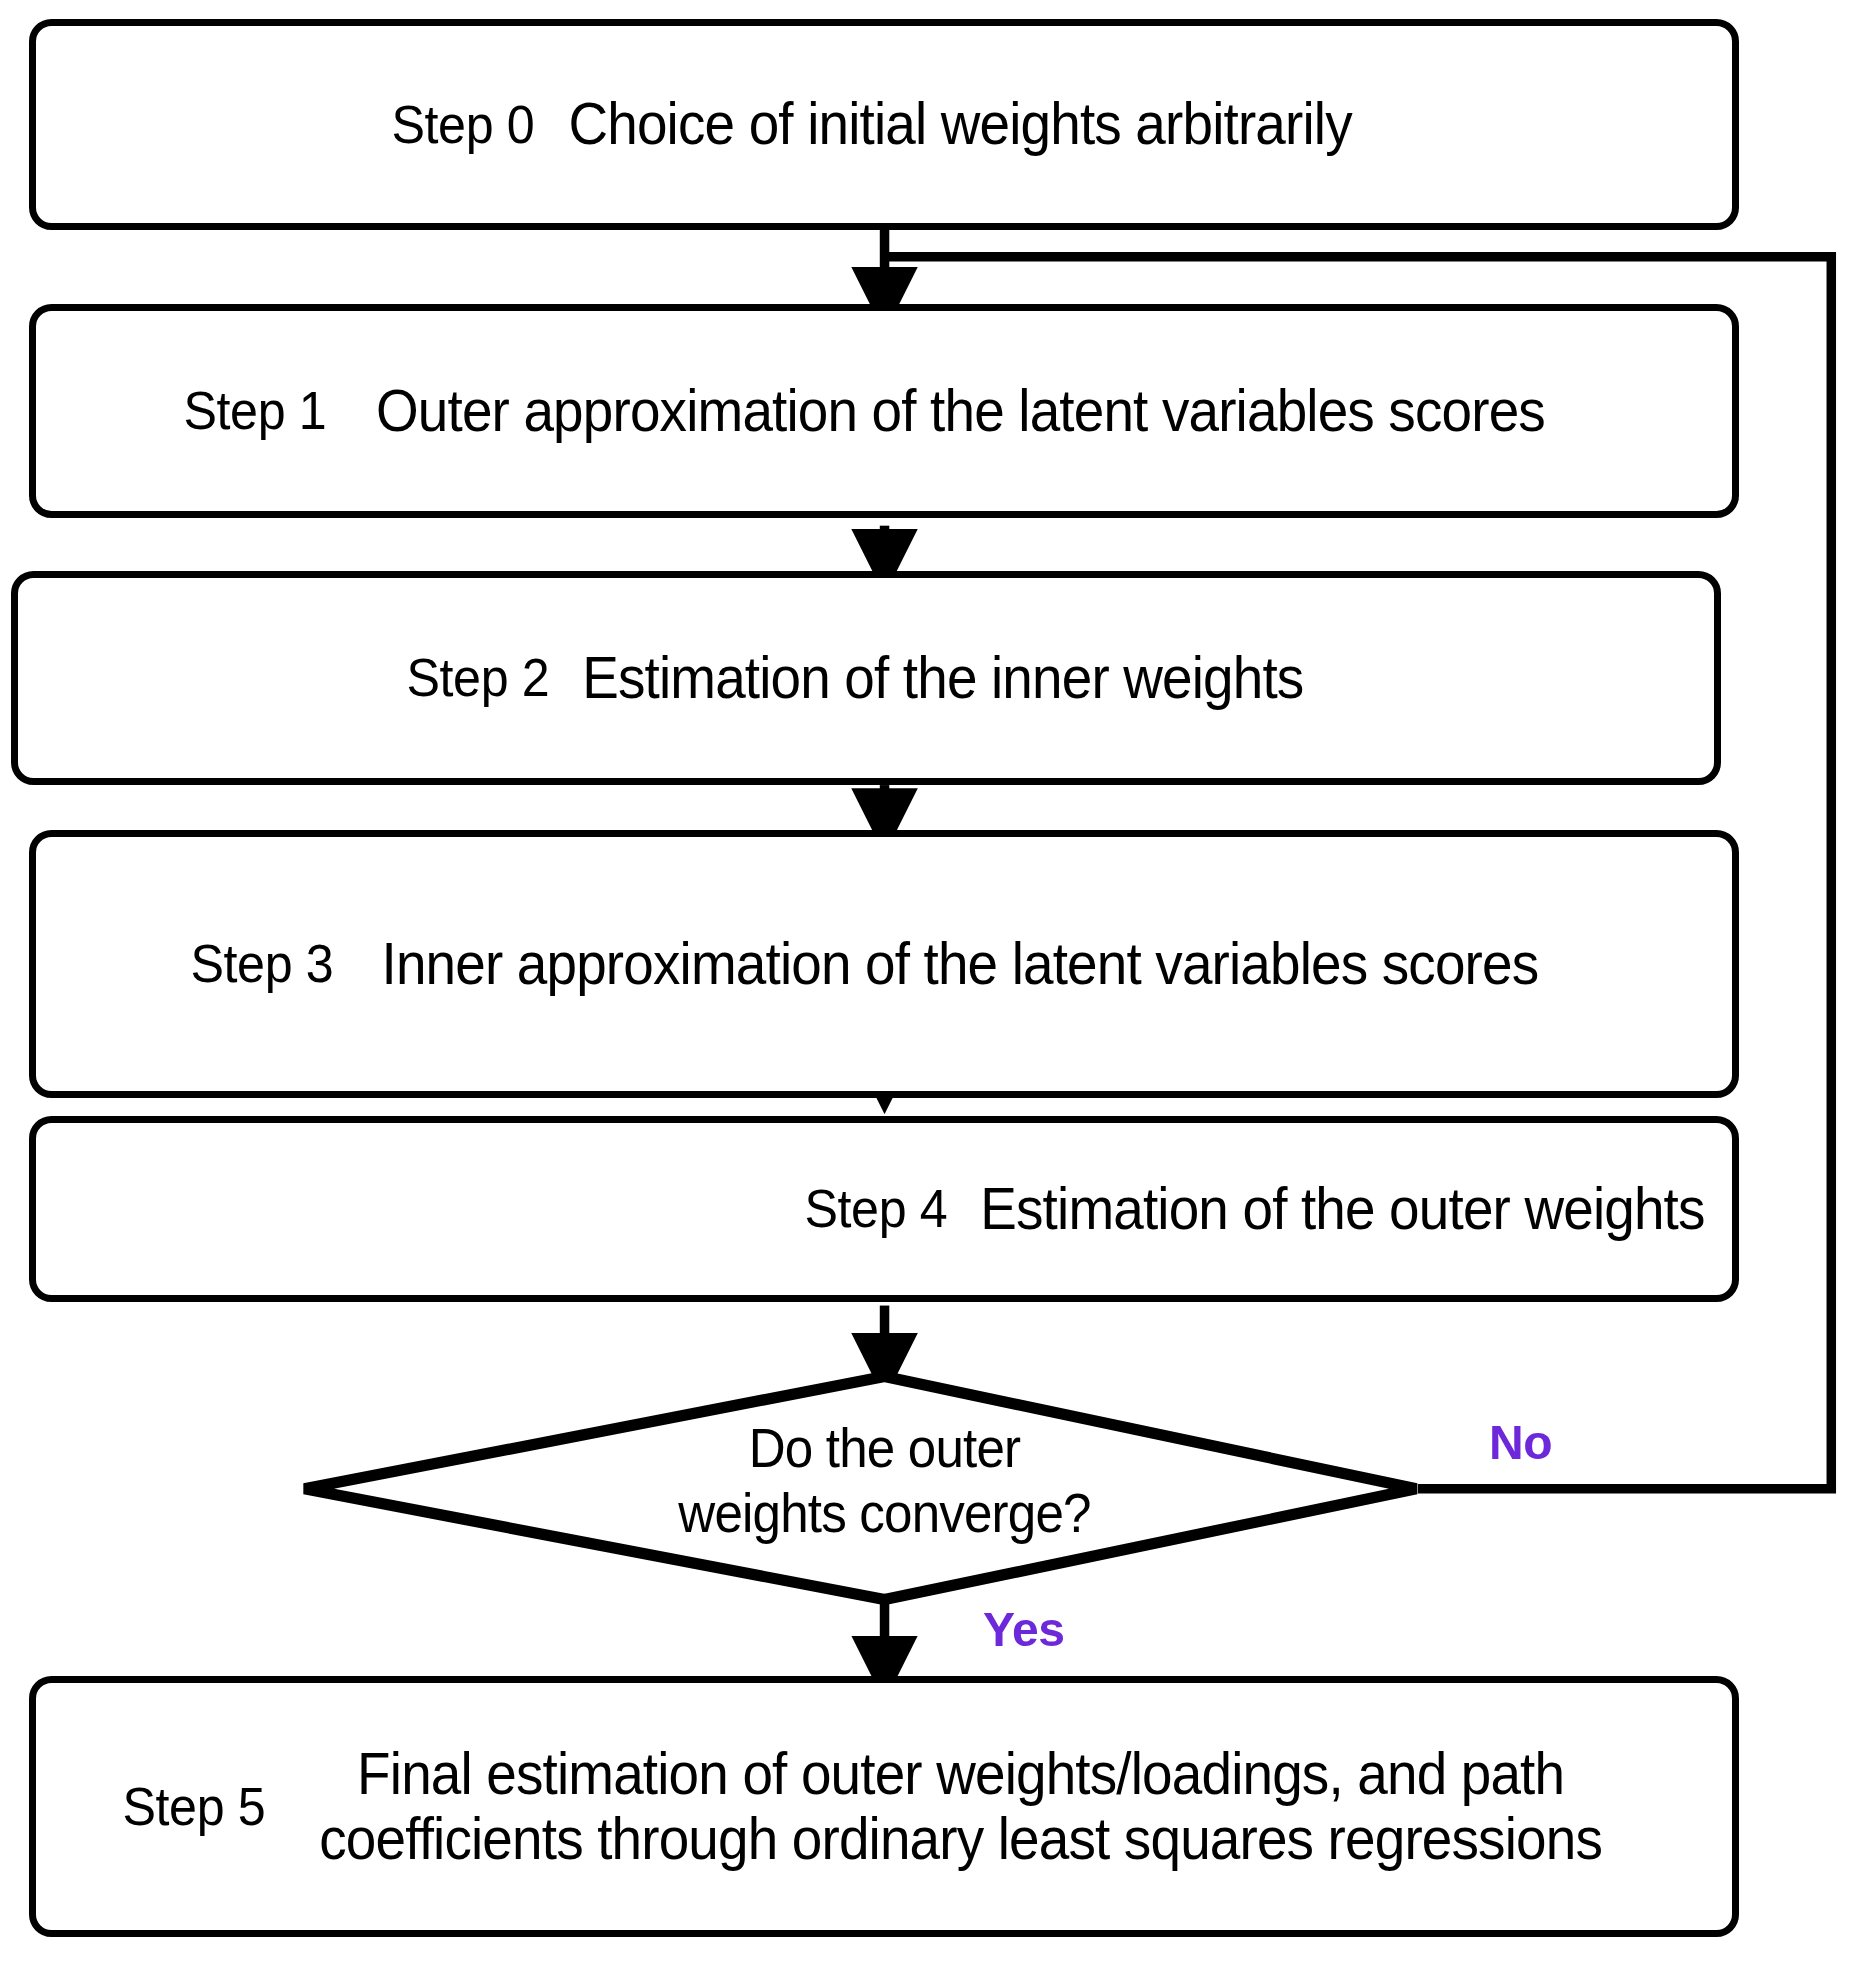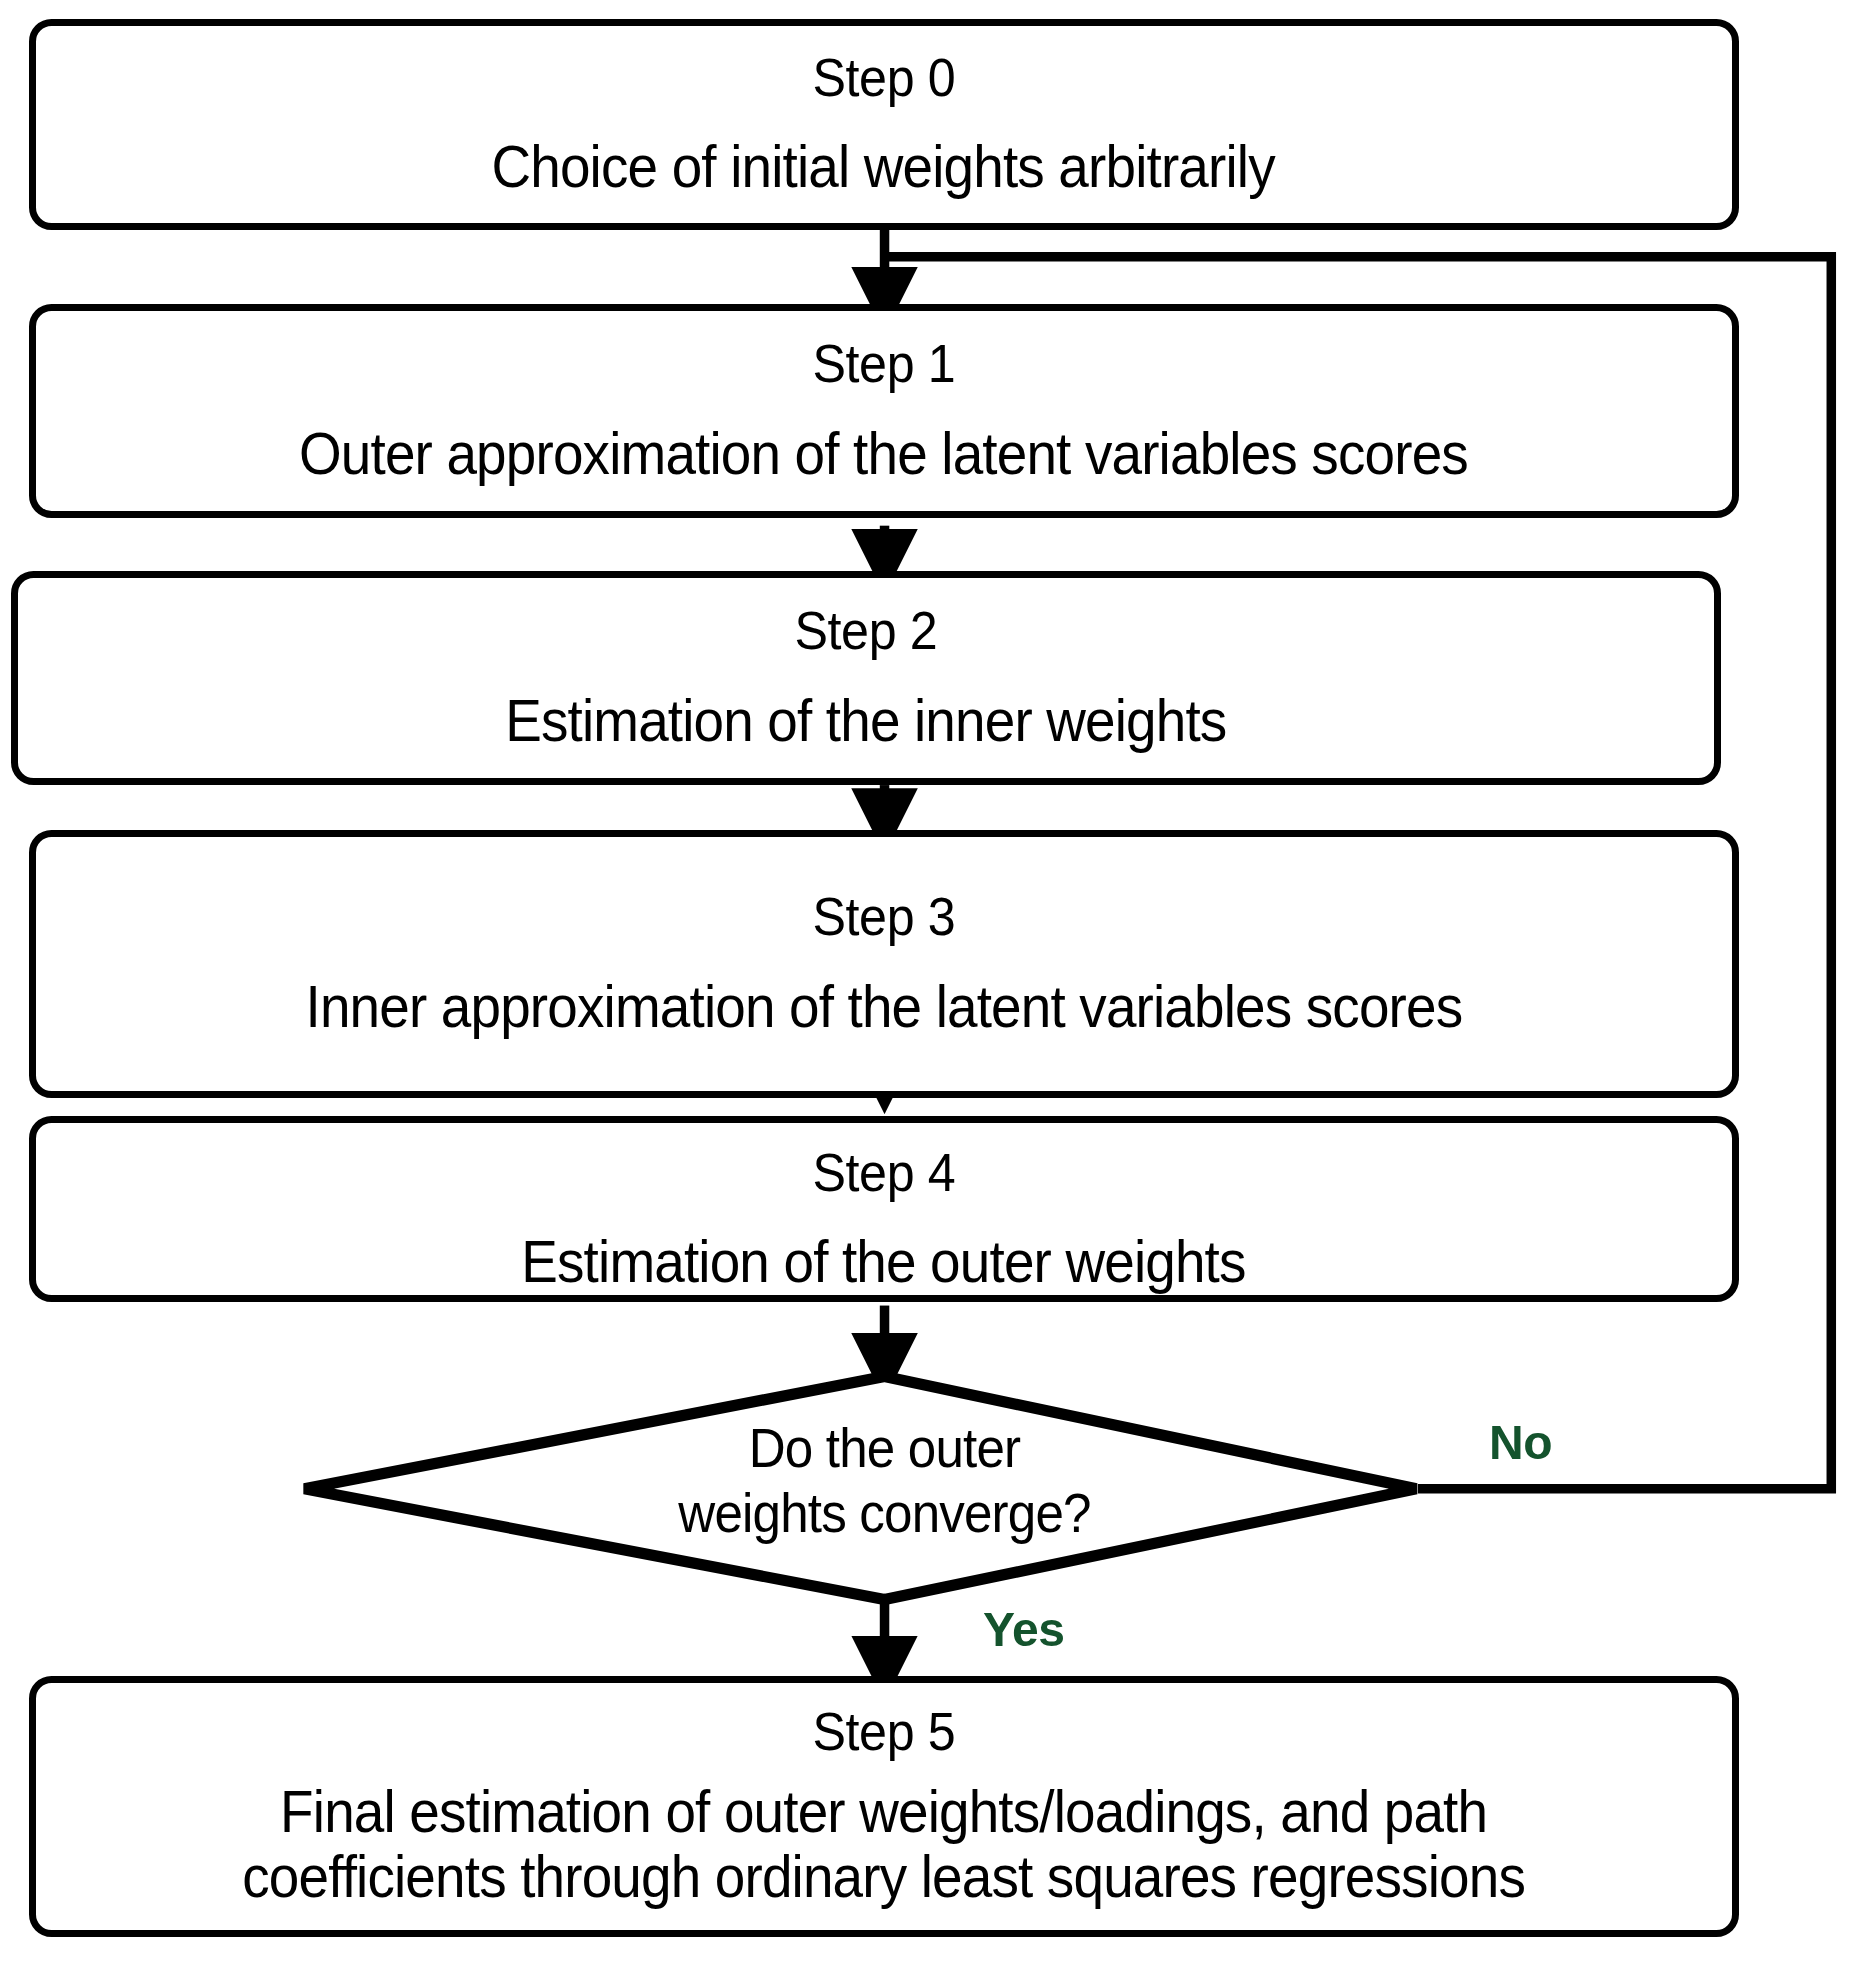--- a/index.html
+++ b/index.html
@@ -22,21 +22,21 @@
     width: 1859px;
     height: 1986px;
   }
   .node-box {
     position: absolute;
     box-sizing: border-box;
     border: 7.8px solid #000000;
     border-radius: 22.5px;
     background: #ffffff;
     display: flex;
-    flex-direction: column;
+    flex-direction: row;
     align-items: center;
     justify-content: center;
     text-align: center;
     color: #000000;
   }
   .step-label {
     font-size: 54px;
     line-height: 1.06;
     letter-spacing: -0.4px;
     transform: scaleX(0.93);
@@ -61,21 +61,21 @@
     letter-spacing: -0.9px;
     color: #000000;
     transform: scaleX(0.93);
     transform-origin: center;
     white-space: pre-line;
   }
   .edge-label {
     position: absolute;
     font-size: 48px;
     font-weight: bold;
-    color: #14532d;
+    color: #6d28d9;
     letter-spacing: -0.4px;
     white-space: nowrap;
   }
 </style>
 </head>
 <body>
 
 <div id="canvas">
 
   <svg class="layer" viewBox="0 0 2150 2297" xmlns="http://www.w3.org/2000/svg">

